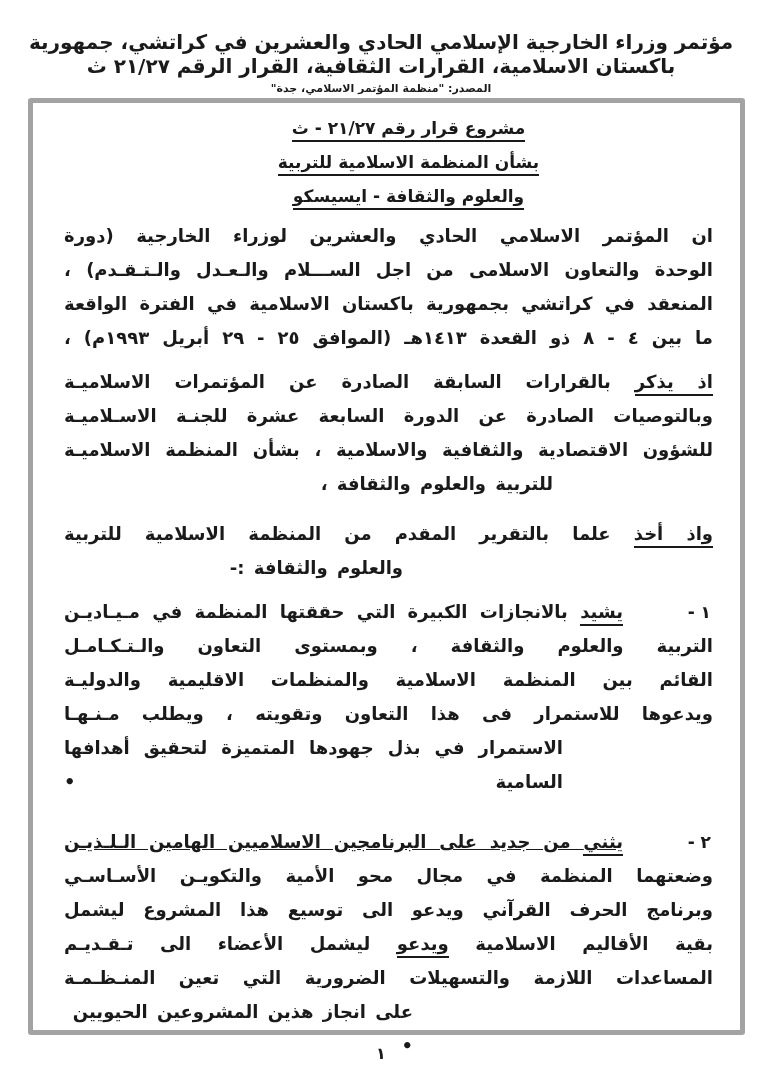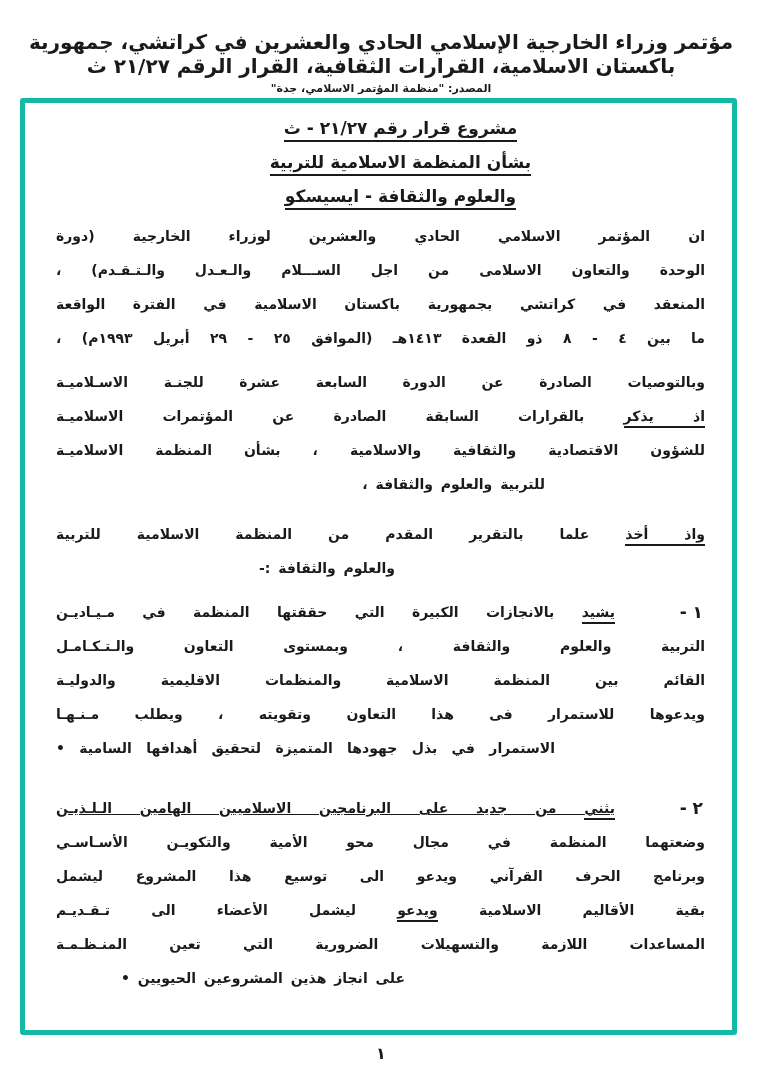--- a/index.html
+++ b/index.html
@@ -9,33 +9,33 @@
     font-family:"DejaVu Sans", sans-serif;
     direction:rtl;
   }
   
   .doc-header{position:absolute;top:30px;left:20px;right:20px;text-align:center;}
   .doc-header .h1{font-size:20px;font-weight:bold;line-height:24px;letter-spacing:0;}
   .doc-header .h2{font-size:11px;font-weight:bold;line-height:18px;margin-top:2px;}
 
   
   .green-box{
-    position:absolute;left:20px;top:98px;width:717px;height:937px;
-    box-sizing:border-box;border:5px solid #14b8a6;border-radius:3px;
+    position:absolute;left:28px;top:98px;width:717px;height:937px;
+    box-sizing:border-box;border:5px solid #a3a3a3;border-radius:3px;
     padding:8px 27px 0 31px;background:transparent;
   }
 
   
   .title-block{margin:0 100px 6px 140px;text-align:center;}
   .title-line{line-height:34px;font-size:17px;font-weight:bold;white-space:nowrap;}
   .u{border-bottom:2px solid #1a1a1a;padding-bottom:2px;}
 
   
   .line{
-    font-size:14px;font-weight:bold;line-height:34px;color:#1a1a1a;
+    font-size:18px;font-weight:bold;line-height:34px;color:#1a1a1a;
     text-align:justify;text-align-last:justify;word-spacing:3px;
   }
   .line.no-just{text-align:right;text-align-last:right;}
   .block{position:relative;}
   .item-number{
     position:absolute;right:2px;top:0;line-height:34px;
     font-size:17px;font-weight:bold;white-space:nowrap;
   }
   [data-name="block-preamble-session"]{margin-bottom:10px;}
   [data-name="block-preamble-recall"]{margin-bottom:16px;}
@@ -61,22 +61,22 @@
     <div class="title-line" data-name="title-line-3"><span class="u">والعلوم والثقافة - ايسيسكو</span></div>
   </div>
   <div id="doc-body" data-name="document-body">
       <div class="block" data-name="block-preamble-session">
         <div class="line" data-name="text-line"><span>ان المؤتمر الاسلامي الحادي والعشرين لوزراء الخارجية (دورة</span></div>
         <div class="line" data-name="text-line"><span>الوحدة والتعاون الاسلامى من اجل الســـلام والـعـدل والـتـقـدم) ،</span></div>
         <div class="line" data-name="text-line"><span>المنعقد في كراتشي بجمهورية باكستان الاسلامية في الفترة الواقعة</span></div>
         <div class="line" data-name="text-line"><span>ما بين ٤ - ٨ ذو القعدة ١٤١٣هـ (الموافق ٢٥ - ٢٩ أبريل ١٩٩٣م) ،</span></div>
       </div>
       <div class="block" data-name="block-preamble-recall">
+        <div class="line" data-name="text-line"><span class="u" data-name="underlined-phrase">اذ يذكر</span><span> بالقرارات السابقة الصادرة عن المؤتمرات الاسلاميـة</span></div>
         <div class="line" data-name="text-line"><span>وبالتوصيات الصادرة عن الدورة السابعة عشرة للجنـة الاسـلاميـة</span></div>
-        <div class="line" data-name="text-line"><span class="u" data-name="underlined-phrase">اذ يذكر</span><span> بالقرارات السابقة الصادرة عن المؤتمرات الاسلاميـة</span></div>
         <div class="line" data-name="text-line"><span>للشؤون الاقتصادية والثقافية والاسلامية ، بشأن المنظمة الاسلاميـة</span></div>
         <div class="line no-just" data-name="text-line" style="padding-right: 160px;"><span>للتربية والعلوم والثقافة ،</span></div>
       </div>
       <div class="block" data-name="block-preamble-report">
         <div class="line" data-name="text-line"><span class="u" data-name="underlined-phrase">واذ أخذ</span><span> علما بالتقرير المقدم من المنظمة الاسلامية للتربية</span></div>
         <div class="line no-just" data-name="text-line" style="padding-right: 310px;"><span>والعلوم والثقافة :-</span></div>
       </div>
       <div class="block item" data-name="block-operative-1">
         <span class="item-number" data-name="item-number">١ -</span>
         <div class="line" data-name="text-line" style="padding-right: 90px;"><span class="u" data-name="underlined-phrase">يشيد</span><span> بالانجازات الكبيرة التي حققتها المنظمة في مـيـاديـن</span></div>

